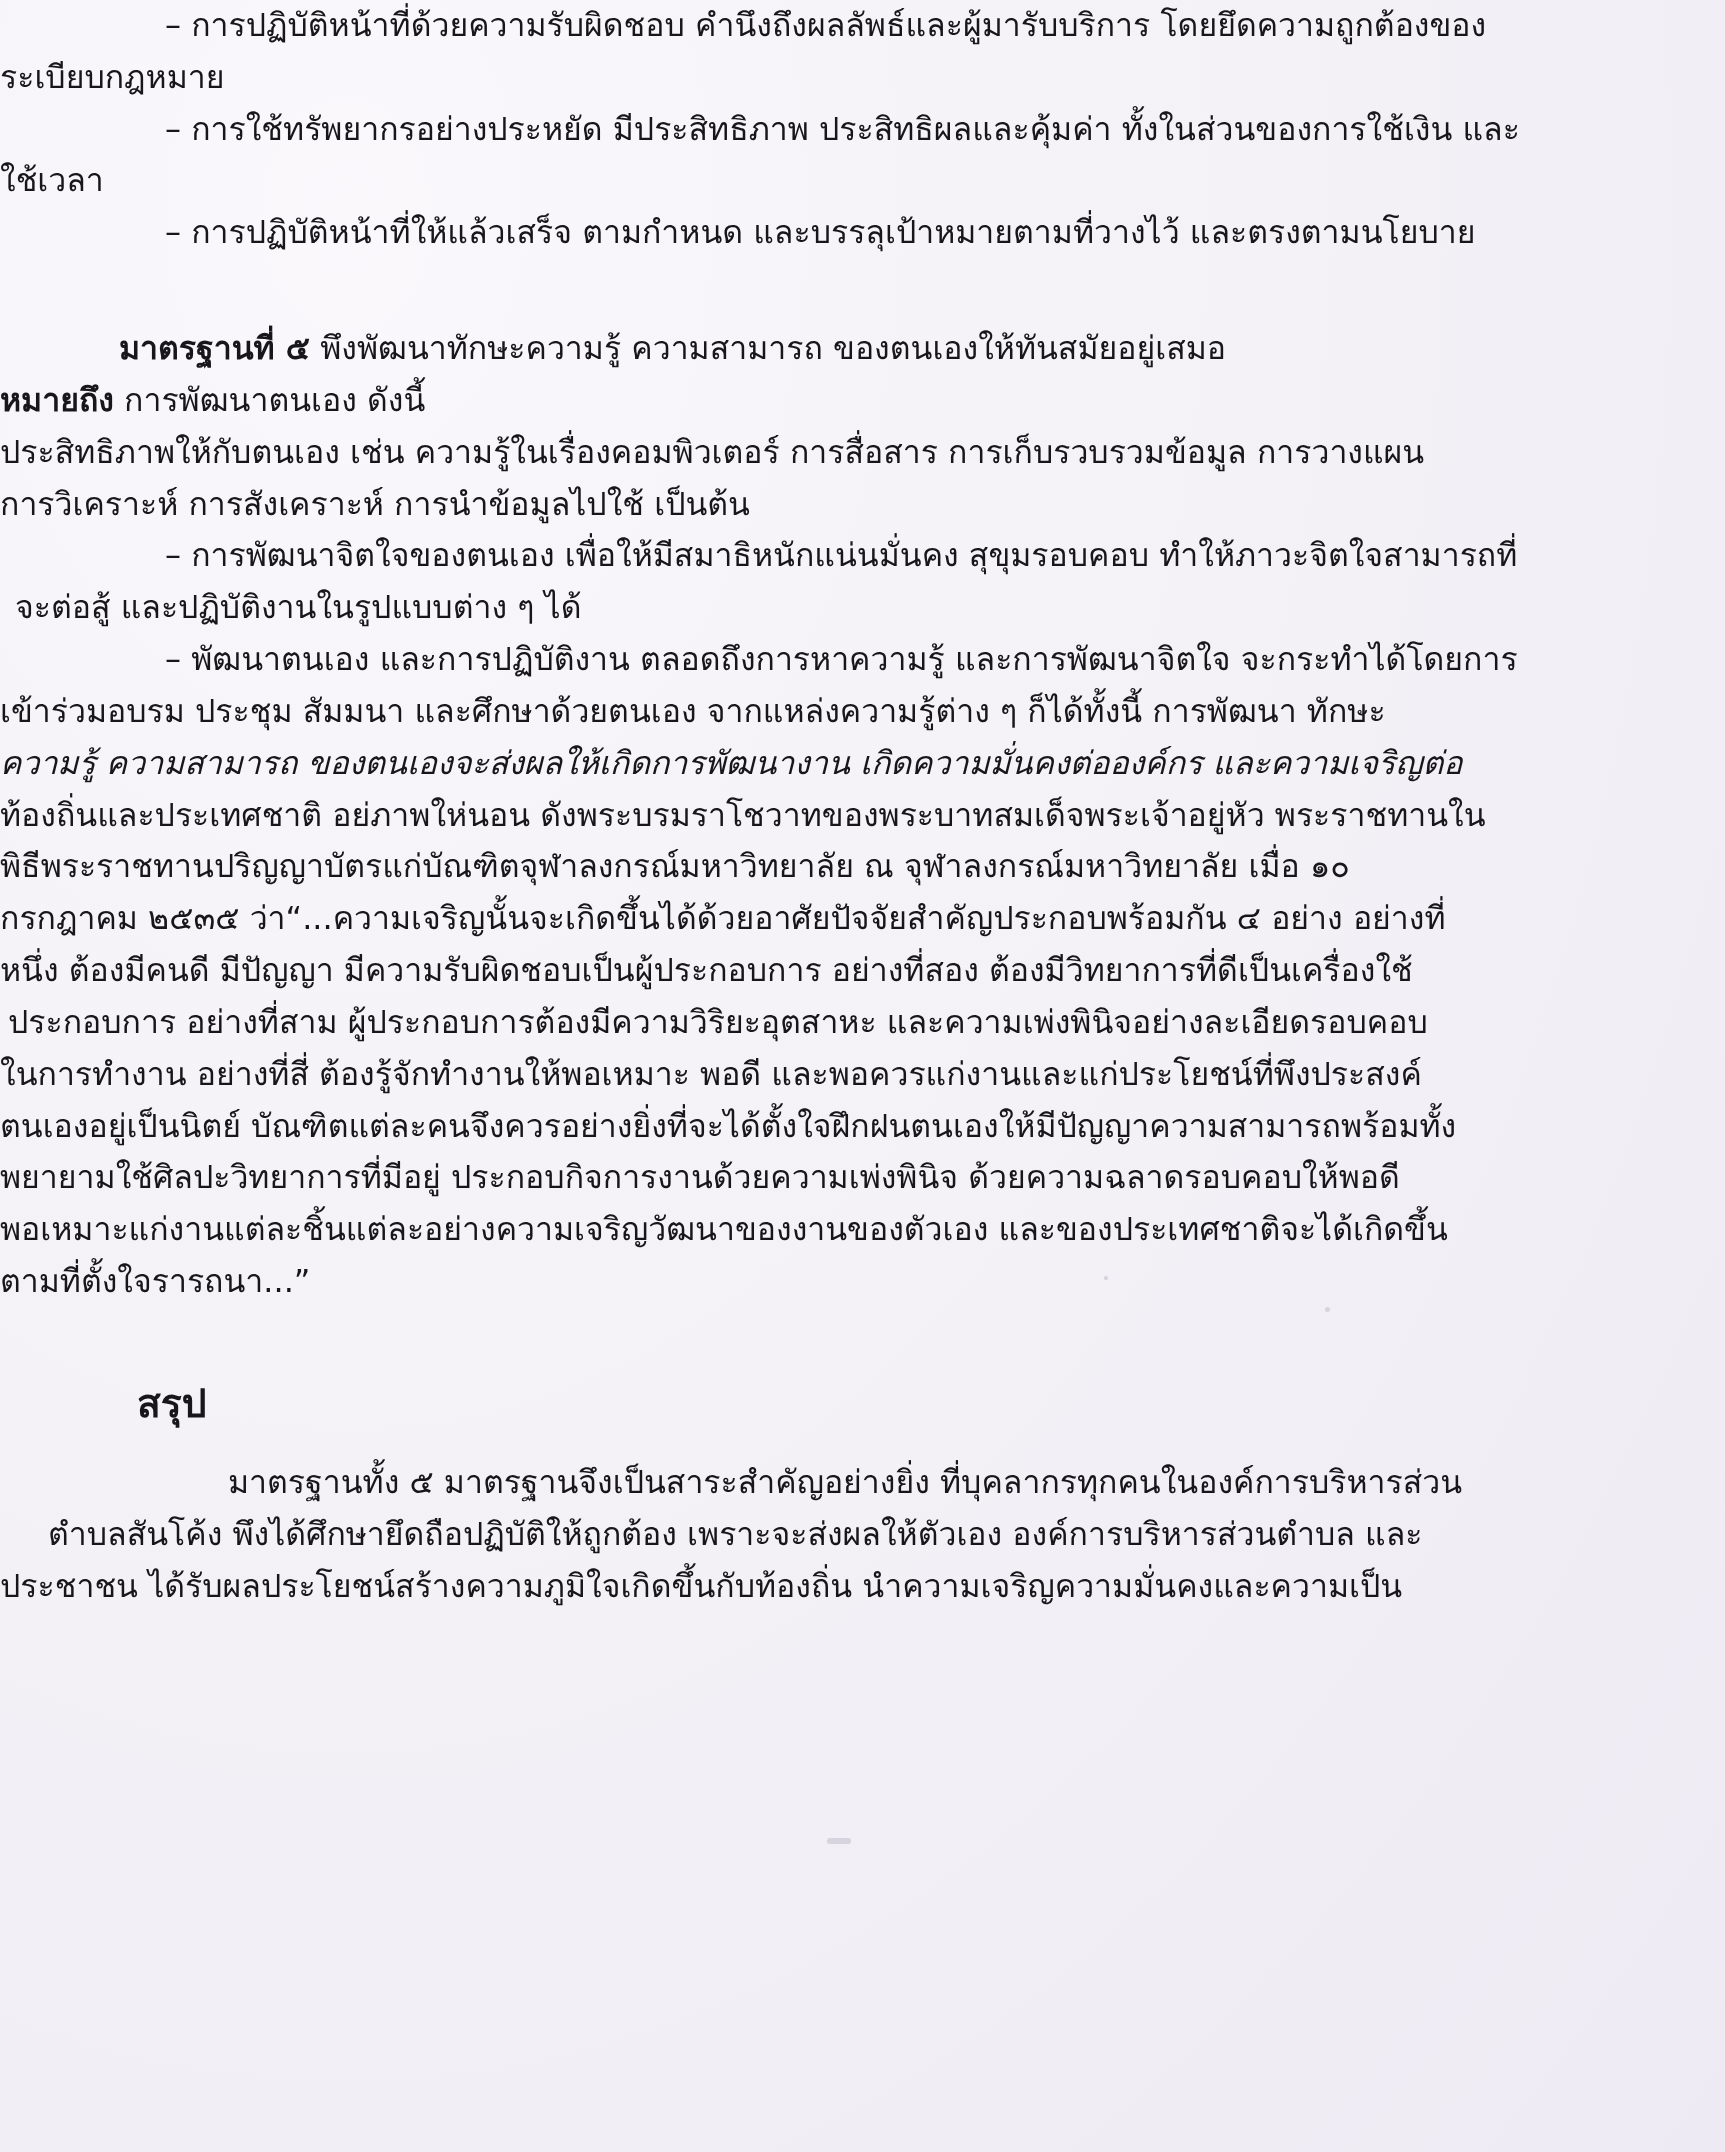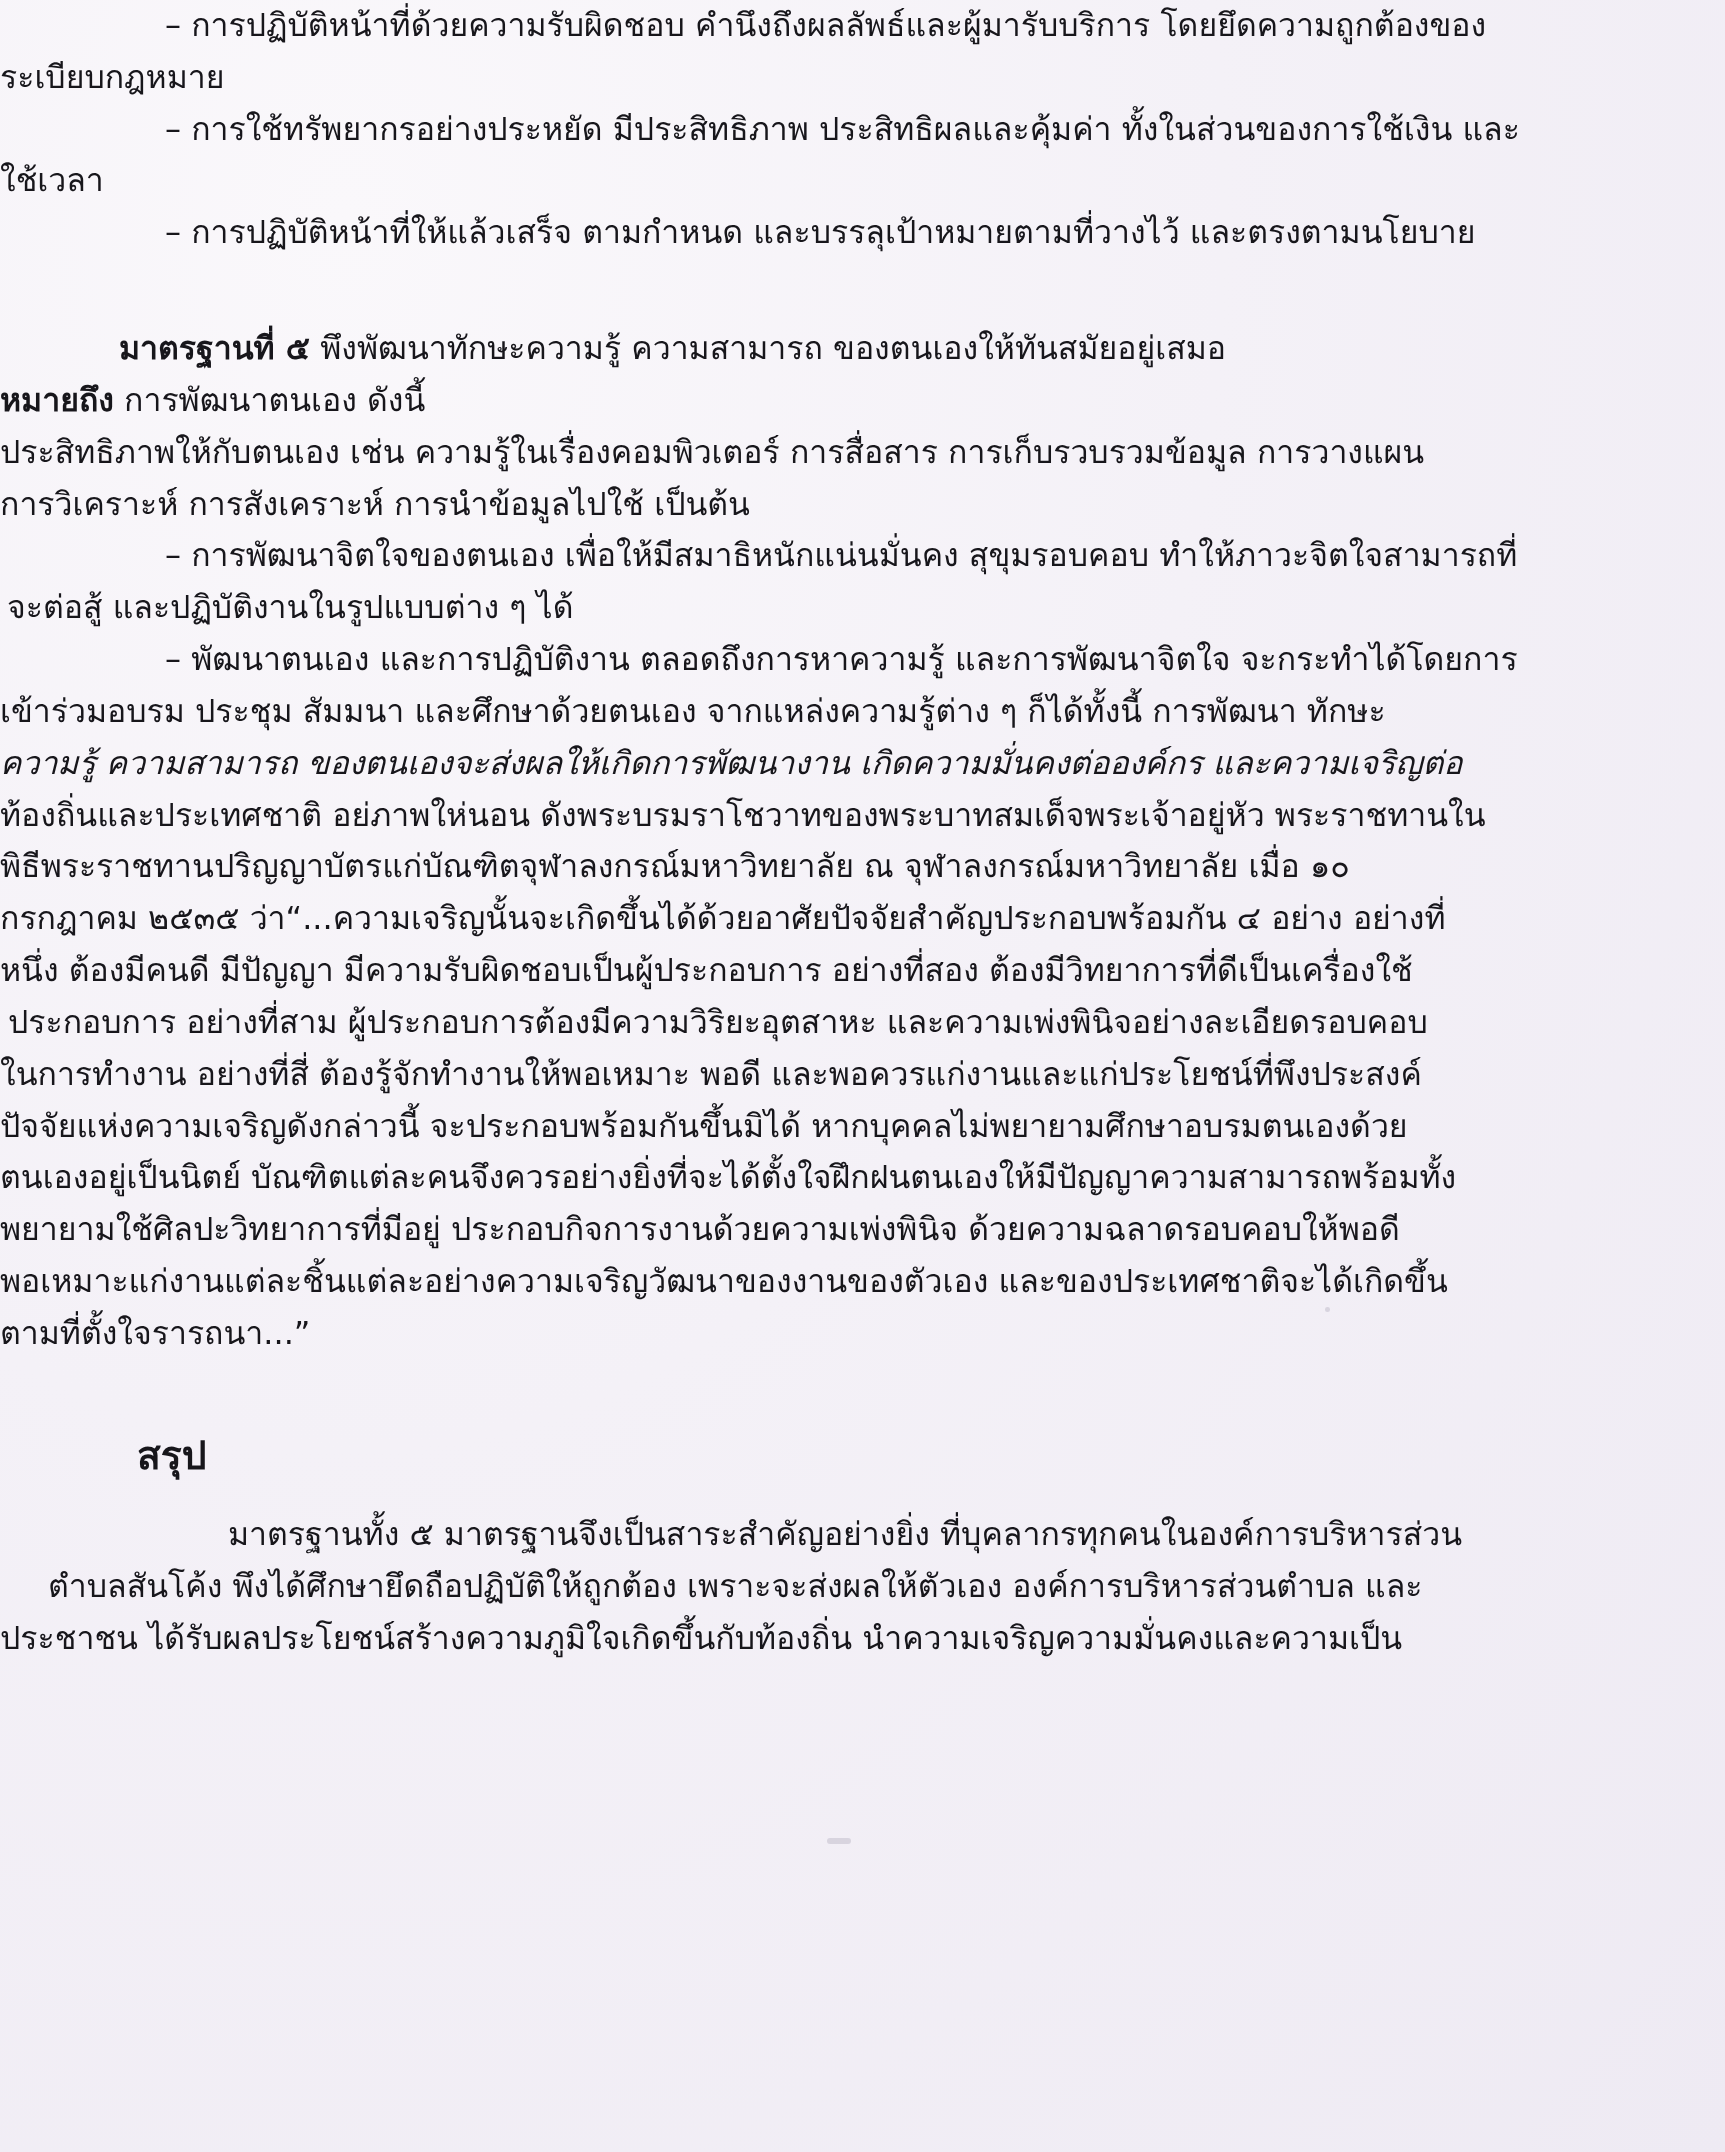--- a/index.html
+++ b/index.html
@@ -86,31 +86,30 @@
 
     <div class="gap-lg"></div>
 
     <div>
       <p class="nowrapline" style="padding-left:119px;"><span class="bold">มาตรฐานที่ ๕</span><span> พึงพัฒนาทักษะความรู้ ความสามารถ ของตนเองให้ทันสมัยอยู่เสมอ</span></p>
       <p class="nowrapline" style="padding-left:0;"><span class="bold">หมายถึง</span><span> การพัฒนาตนเอง ดังนี้</span></p>
 
       <p class="nowrapline" style="padding-left:0;">ประสิทธิภาพให้กับตนเอง เช่น ความรู้ในเรื่องคอมพิวเตอร์ การสื่อสาร การเก็บรวบรวมข้อมูล การวางแผน</p>
       <p class="nowrapline" style="padding-left:0;">การวิเคราะห์ การสังเคราะห์ การนำข้อมูลไปใช้ เป็นต้น</p>
       <p class="blk ind-2 nowrapline">– การพัฒนาจิตใจของตนเอง เพื่อให้มีสมาธิหนักแน่นมั่นคง สุขุมรอบคอบ ทำให้ภาวะจิตใจสามารถที่</p>
-      <p class="nowrapline" style="padding-left:7px;">จะต่อสู้ และปฏิบัติงานในรูปแบบต่าง ๆ ได้</p>
+      <p class="nowrapline" style="padding-left:15px;">จะต่อสู้ และปฏิบัติงานในรูปแบบต่าง ๆ ได้</p>
       <p class="blk ind-2 nowrapline">– พัฒนาตนเอง และการปฏิบัติงาน ตลอดถึงการหาความรู้ และการพัฒนาจิตใจ จะกระทำได้โดยการ</p>
       <p class="nowrapline" style="padding-left:0;">เข้าร่วมอบรม ประชุม สัมมนา และศึกษาด้วยตนเอง จากแหล่งความรู้ต่าง ๆ ก็ได้ทั้งนี้ การพัฒนา ทักษะ</p>
       <p class="nowrapline" style="padding-left:0;font-style:italic;">ความรู้ ความสามารถ ของตนเองจะส่งผลให้เกิดการพัฒนางาน เกิดความมั่นคงต่อองค์กร และความเจริญต่อ</p>
       <p class="nowrapline" style="padding-left:0;">ท้องถิ่นและประเทศชาติ อย่ภาพให่นอน ดังพระบรมราโชวาทของพระบาทสมเด็จพระเจ้าอยู่หัว พระราชทานใน</p>
       <p class="nowrapline" style="padding-left:0;">พิธีพระราชทานปริญญาบัตรแก่บัณฑิตจุฬาลงกรณ์มหาวิทยาลัย ณ จุฬาลงกรณ์มหาวิทยาลัย เมื่อ ๑๐</p>
       <p class="nowrapline" style="padding-left:0;">กรกฎาคม ๒๕๓๕ ว่า“...ความเจริญนั้นจะเกิดขึ้นได้ด้วยอาศัยปัจจัยสำคัญประกอบพร้อมกัน ๔ อย่าง อย่างที่</p>
       <p class="nowrapline" style="padding-left:0;">หนึ่ง ต้องมีคนดี มีปัญญา มีความรับผิดชอบเป็นผู้ประกอบการ อย่างที่สอง ต้องมีวิทยาการที่ดีเป็นเครื่องใช้</p>
       <p class="nowrapline" style="padding-left:8px;">ประกอบการ อย่างที่สาม ผู้ประกอบการต้องมีความวิริยะอุตสาหะ และความเพ่งพินิจอย่างละเอียดรอบคอบ</p>
       <p class="nowrapline" style="padding-left:0;">ในการทำงาน อย่างที่สี่ ต้องรู้จักทำงานให้พอเหมาะ พอดี และพอควรแก่งานและแก่ประโยชน์ที่พึงประสงค์</p>
-      <p class="nowrapline" style="padding-left:0;">ปัจจัยแห่งความเจริญดังกล่าวนี้ จะประกอบพร้อมกันขึ้นมิได้ หากบุคคลไม่พยายามศึกษาอบรมตนเองด้วย</p>
       <p class="nowrapline" style="padding-left:0;">ตนเองอยู่เป็นนิตย์ บัณฑิตแต่ละคนจึงควรอย่างยิ่งที่จะได้ตั้งใจฝึกฝนตนเองให้มีปัญญาความสามารถพร้อมทั้ง</p>
       <p class="nowrapline" style="padding-left:0;">พยายามใช้ศิลปะวิทยาการที่มีอยู่ ประกอบกิจการงานด้วยความเพ่งพินิจ ด้วยความฉลาดรอบคอบให้พอดี</p>
       <p class="nowrapline" style="padding-left:0;">พอเหมาะแก่งานแต่ละชิ้นแต่ละอย่างความเจริญวัฒนาของงานของตัวเอง และของประเทศชาติจะได้เกิดขึ้น</p>
       <p class="nowrapline" style="padding-left:0;">ตามที่ตั้งใจรารถนา...”</p>
     </div>
 
     <div class="gap-lg"></div>
 
     <div>
       <p class="heading nowrapline" style="padding-left:137px;">สรุป</p>

